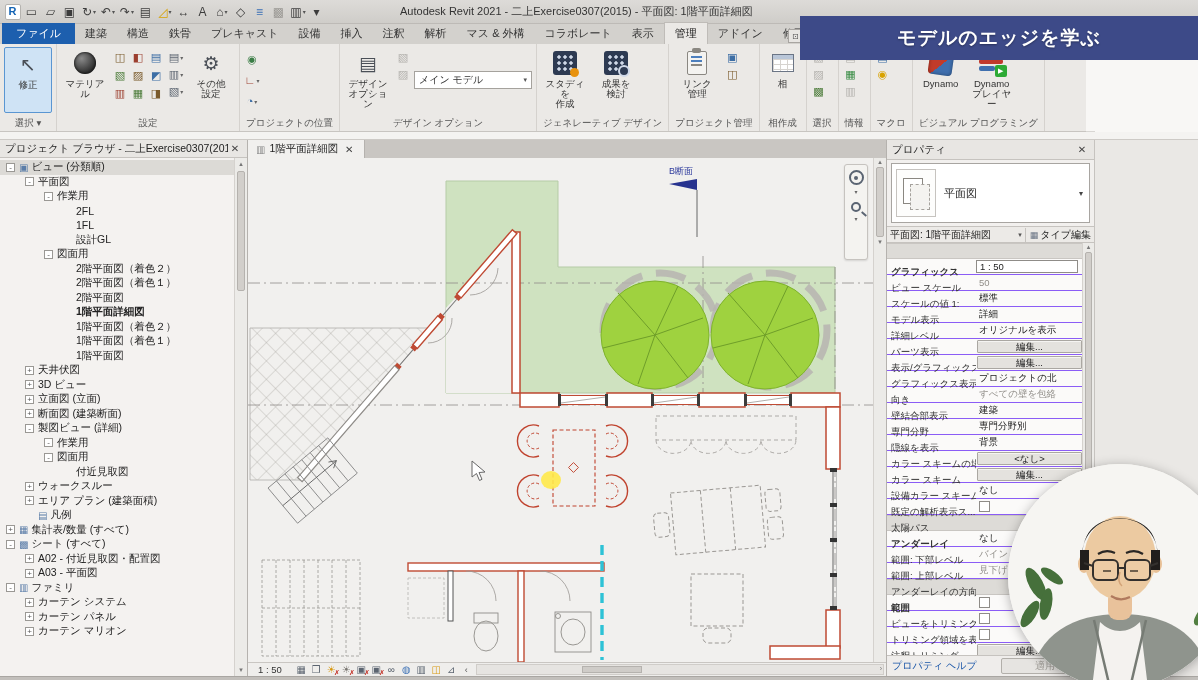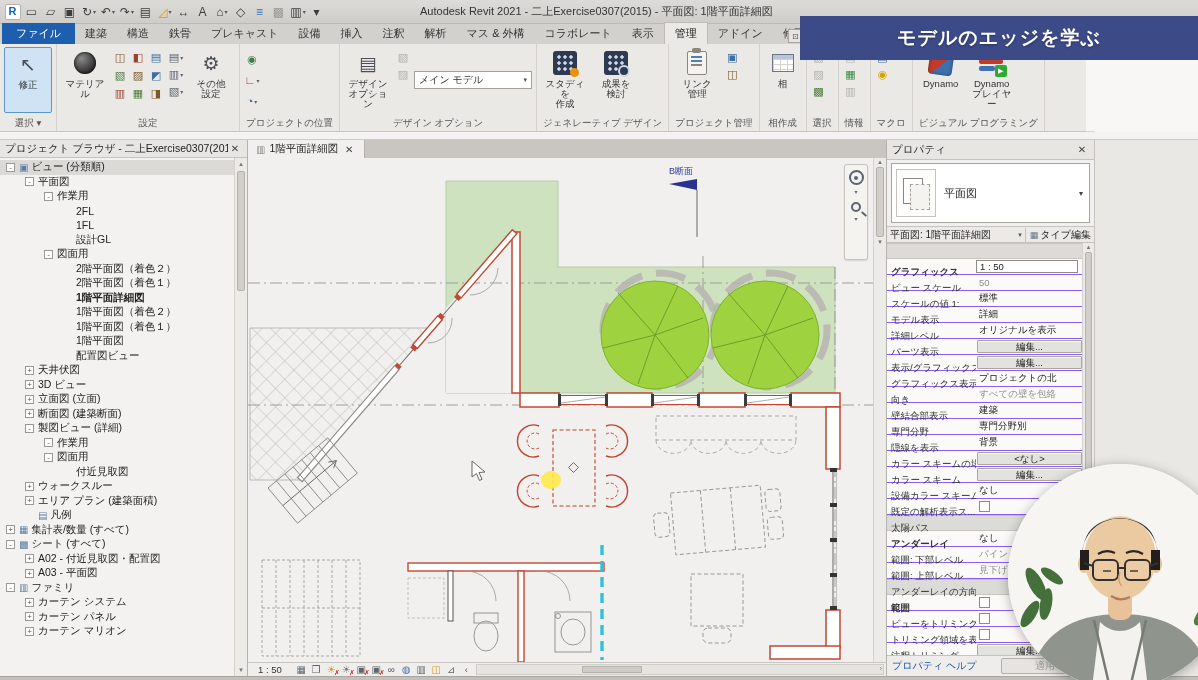--- a/index.html
+++ b/index.html
@@ -9,21 +9,21 @@
   
   .titlebar{left:0;top:0;width:1198px;height:24px;background:linear-gradient(#dddbd8,#cfcdc9);display:flex;align-items:center;padding:0 4px;border-bottom:1px solid #bdbab6;}
   .qat{display:flex;align-items:center;gap:1px;}
   .qa{display:inline-flex;align-items:center;justify-content:center;min-width:18px;height:18px;font-size:12px;color:#3c3c3c;border-radius:2px;cursor:default;}
   .qa .g{line-height:1;}
   .qa .d{font-size:6px;color:#555;margin-left:1px;}
   .qa.logo .g{background:#fff;border:1px solid #b5b3af;color:#1464b4;font-weight:bold;width:16px;height:16px;display:inline-flex;align-items:center;justify-content:center;border-radius:2px;font-size:11px;}
   .qa.yellow{color:#d8a200;}
   .qa.blue{color:#3a6fb5;}
   .qa.grayed{color:#9a9894;}
-  .wintitle{position:absolute;left:420px;top:4px;font-size:11px;color:#333;white-space:nowrap;}
+  .wintitle{position:absolute;left:400px;top:4px;font-size:11px;color:#333;white-space:nowrap;}
   
   .tabrow{left:0;top:24px;width:1198px;height:20px;background:#d3d1cd;display:flex;align-items:flex-end;padding-left:2px;}
   .rtab{padding:3px 10px 3px;font-size:11px;color:#333;white-space:nowrap;cursor:default;}
   .rtab.file{background:#1d5fae;color:#fff;padding:3px 14px;}
   .rtab.active{background:#ebe9e6;color:#1a1a1a;border:1px solid #bfbcb8;border-bottom:none;}
   .tab-overflow{display:flex;align-items:center;gap:2px;margin-left:6px;margin-bottom:2px;border:1px solid #a8a5a1;background:#e7e5e2;padding:0 3px;height:14px;font-size:8px;color:#555;}
   
   .ribbon{left:0;top:44px;width:1086px;height:88px;background:#ebe9e6;border-bottom:1px solid #c8c5c1;display:flex;}
   .ribbon-right{left:1086px;top:44px;width:112px;height:88px;background:#f8f7f5;border-bottom:1px solid #d8d6d3;}
   .rgroup{display:flex;flex-direction:column;border-right:1px solid #d5d2ce;height:100%;}
@@ -458,44 +458,44 @@
           <div class="trow" style="padding-left: 63px;">
             <span class="texp"></span>
 
             <span class="tlab">2階平面図（着色２）</span>
           </div>
           <div class="trow" style="padding-left: 63px;">
             <span class="texp"></span>
 
             <span class="tlab">2階平面図（着色１）</span>
           </div>
+          <div class="trow" style="padding-left: 63px;">
+            <span class="texp"></span>
+
+            <span class="tlab">2階平面図</span>
+          </div>
           <div class="trow bold" style="padding-left: 63px;">
             <span class="texp"></span>
 
             <span class="tlab">1階平面詳細図</span>
           </div>
           <div class="trow" style="padding-left: 63px;">
             <span class="texp"></span>
 
             <span class="tlab">1階平面図（着色２）</span>
           </div>
           <div class="trow" style="padding-left: 63px;">
             <span class="texp"></span>
 
             <span class="tlab">1階平面図（着色１）</span>
           </div>
           <div class="trow" style="padding-left: 63px;">
             <span class="texp"></span>
 
             <span class="tlab">1階平面図</span>
-          </div>
-          <div class="trow" style="padding-left: 63px;">
-            <span class="texp"></span>
-
-            <span class="tlab">配置図ビュー</span>
           </div>
           <div class="trow" style="padding-left: 25px;">
             <span class="texp">+</span>
 
             <span class="tlab">天井伏図</span>
           </div>
           <div class="trow" style="padding-left: 25px;">
             <span class="texp">+</span>
 
             <span class="tlab">3D ビュー</span>

